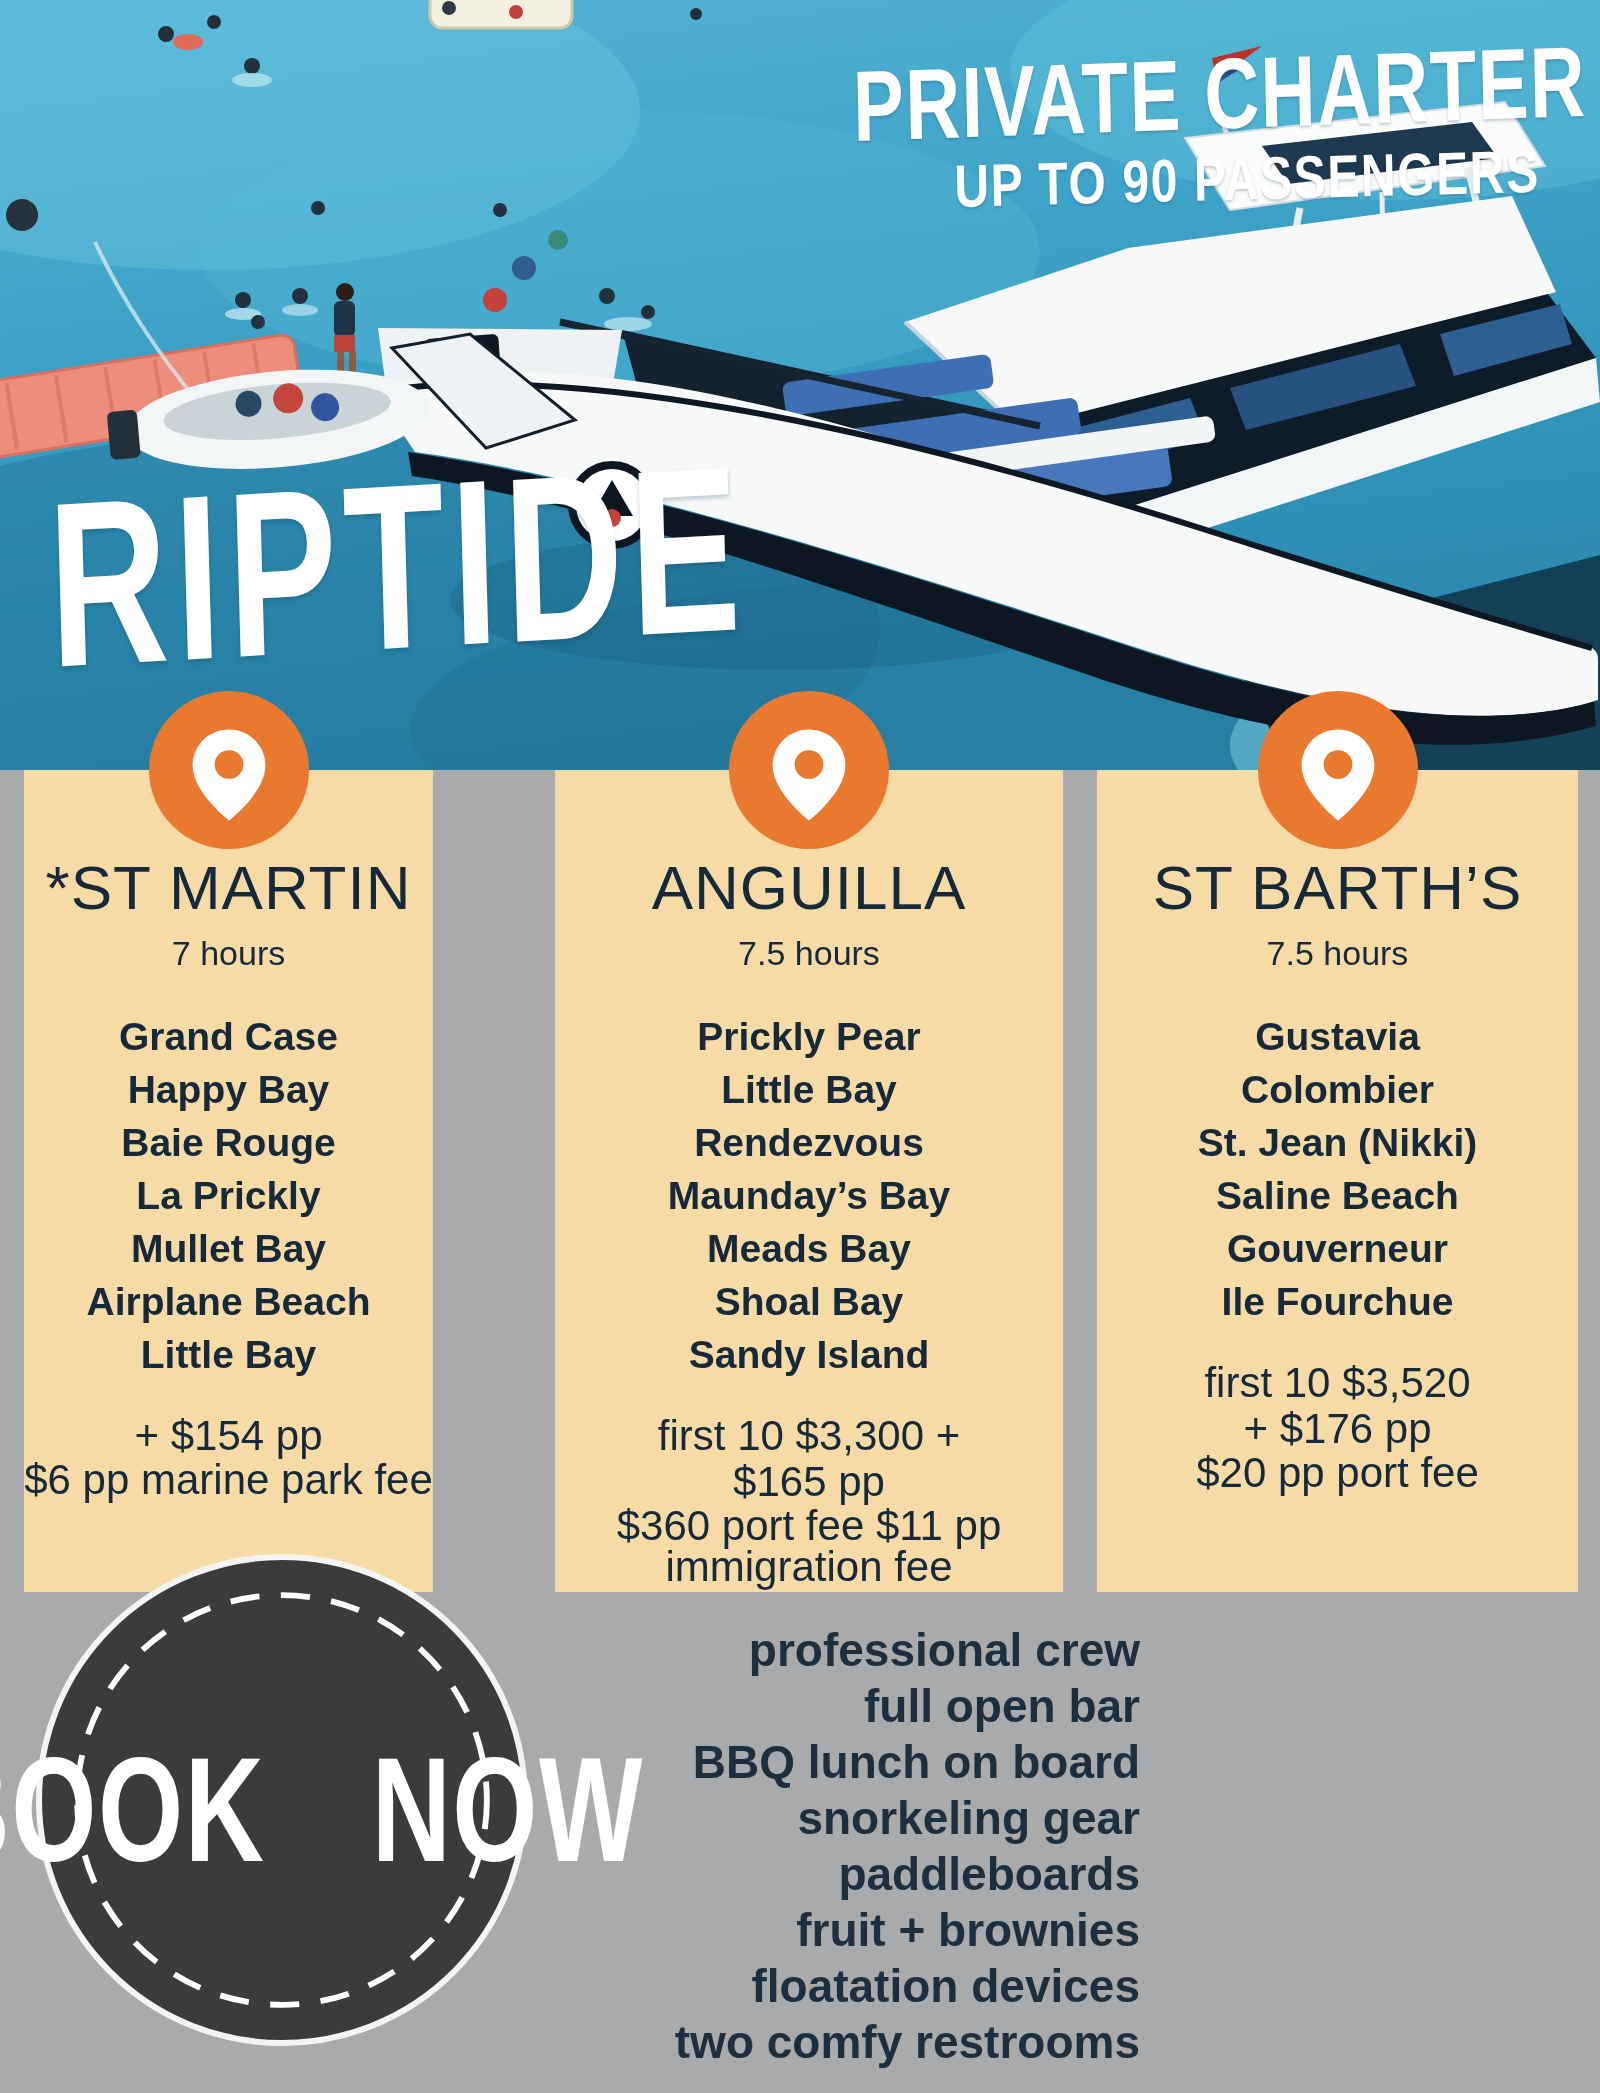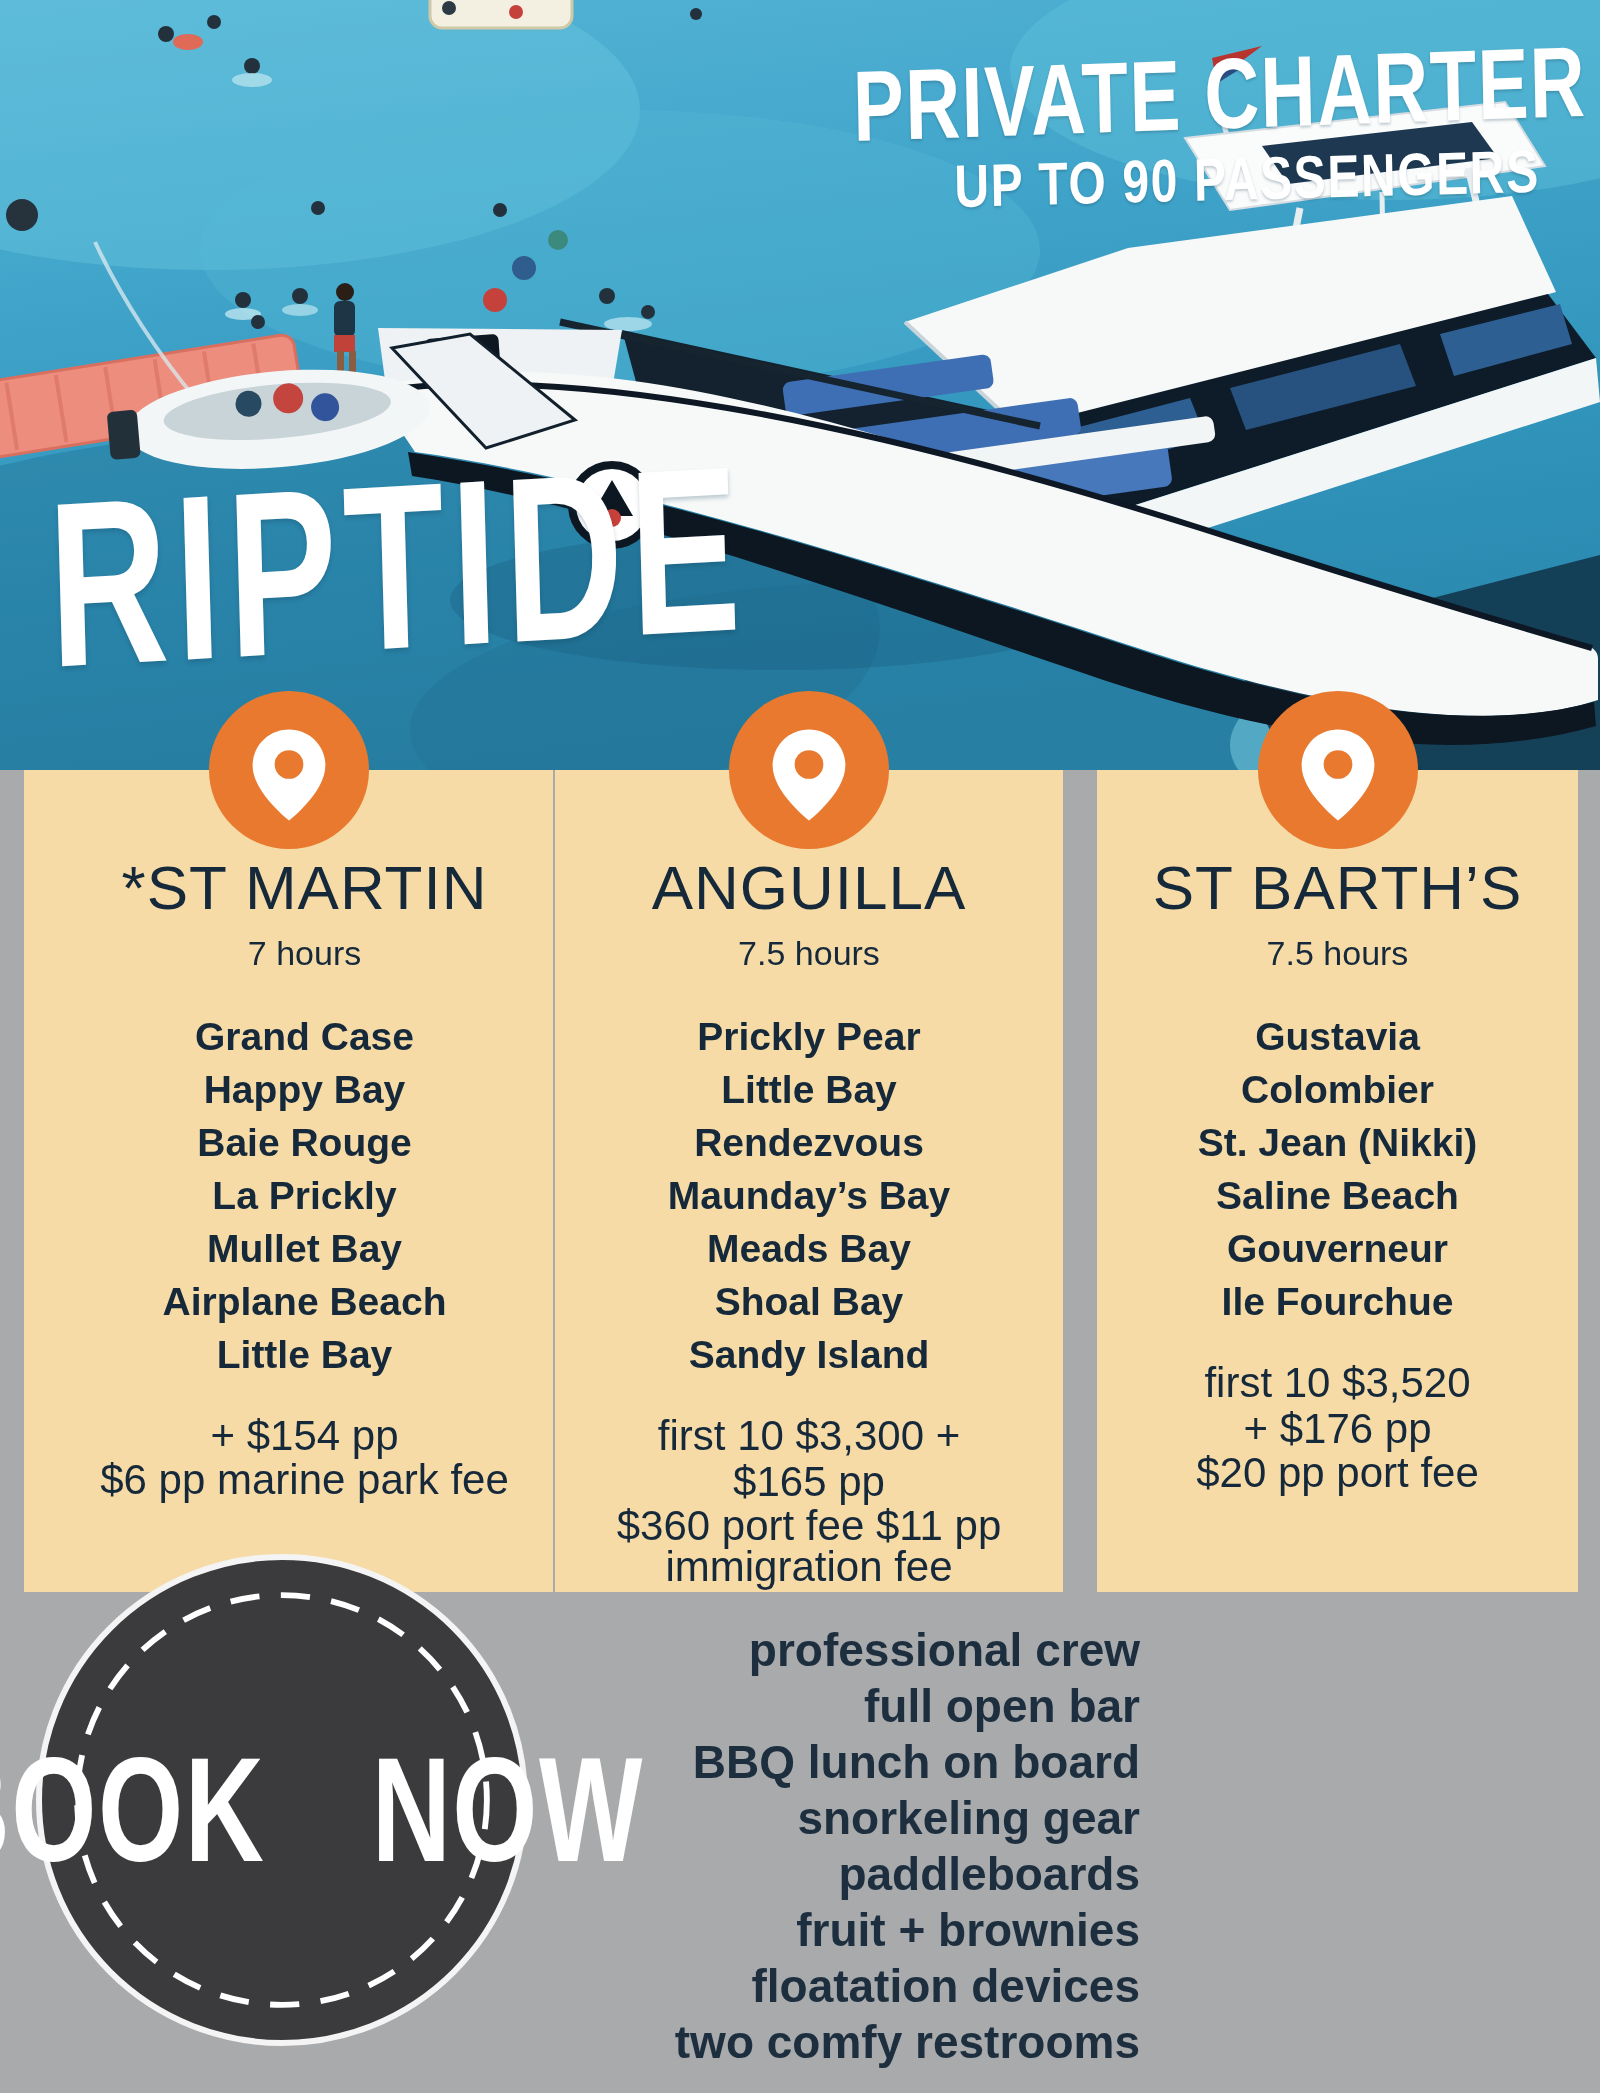--- a/index.html
+++ b/index.html
@@ -34,21 +34,21 @@
     position:absolute;left:46px;top:468px;z-index:3;color:var(--hero-text,#fff);
     font-size:235px;font-weight:700;line-height:235px;white-space:nowrap;letter-spacing:10px;
     transform:scaleX(.70) rotate(-2.2deg);transform-origin:left top;
     text-shadow:0 3px 5px rgba(15,60,85,.25);
   }
   
   .card{
     position:absolute;top:770px;height:822px;background:var(--card-bg,#f6dba6);
     z-index:2;text-align:center;color:var(--navy,#16293b);
   }
-  .card-1{left:24px;width:497px;padding-left:32px;}
+  .card-1{left:24px;width:409px;}
   .card-2{left:555px;width:508px;}
   .card-3{left:1097px;width:481px;}
   .pin{
     position:absolute;top:-79px;left:50%;transform:translateX(-50%);
     width:160px;height:158px;border-radius:50%;background:var(--pin-orange,#e8792e);
     display:flex;align-items:center;justify-content:center;
   }
   .pin-glyph{width:84px;height:104px;margin-top:10px;}
   .card-title{
     margin:87px 0 0 0;font-size:62px;font-weight:400;line-height:62px;letter-spacing:1px;white-space:nowrap;

